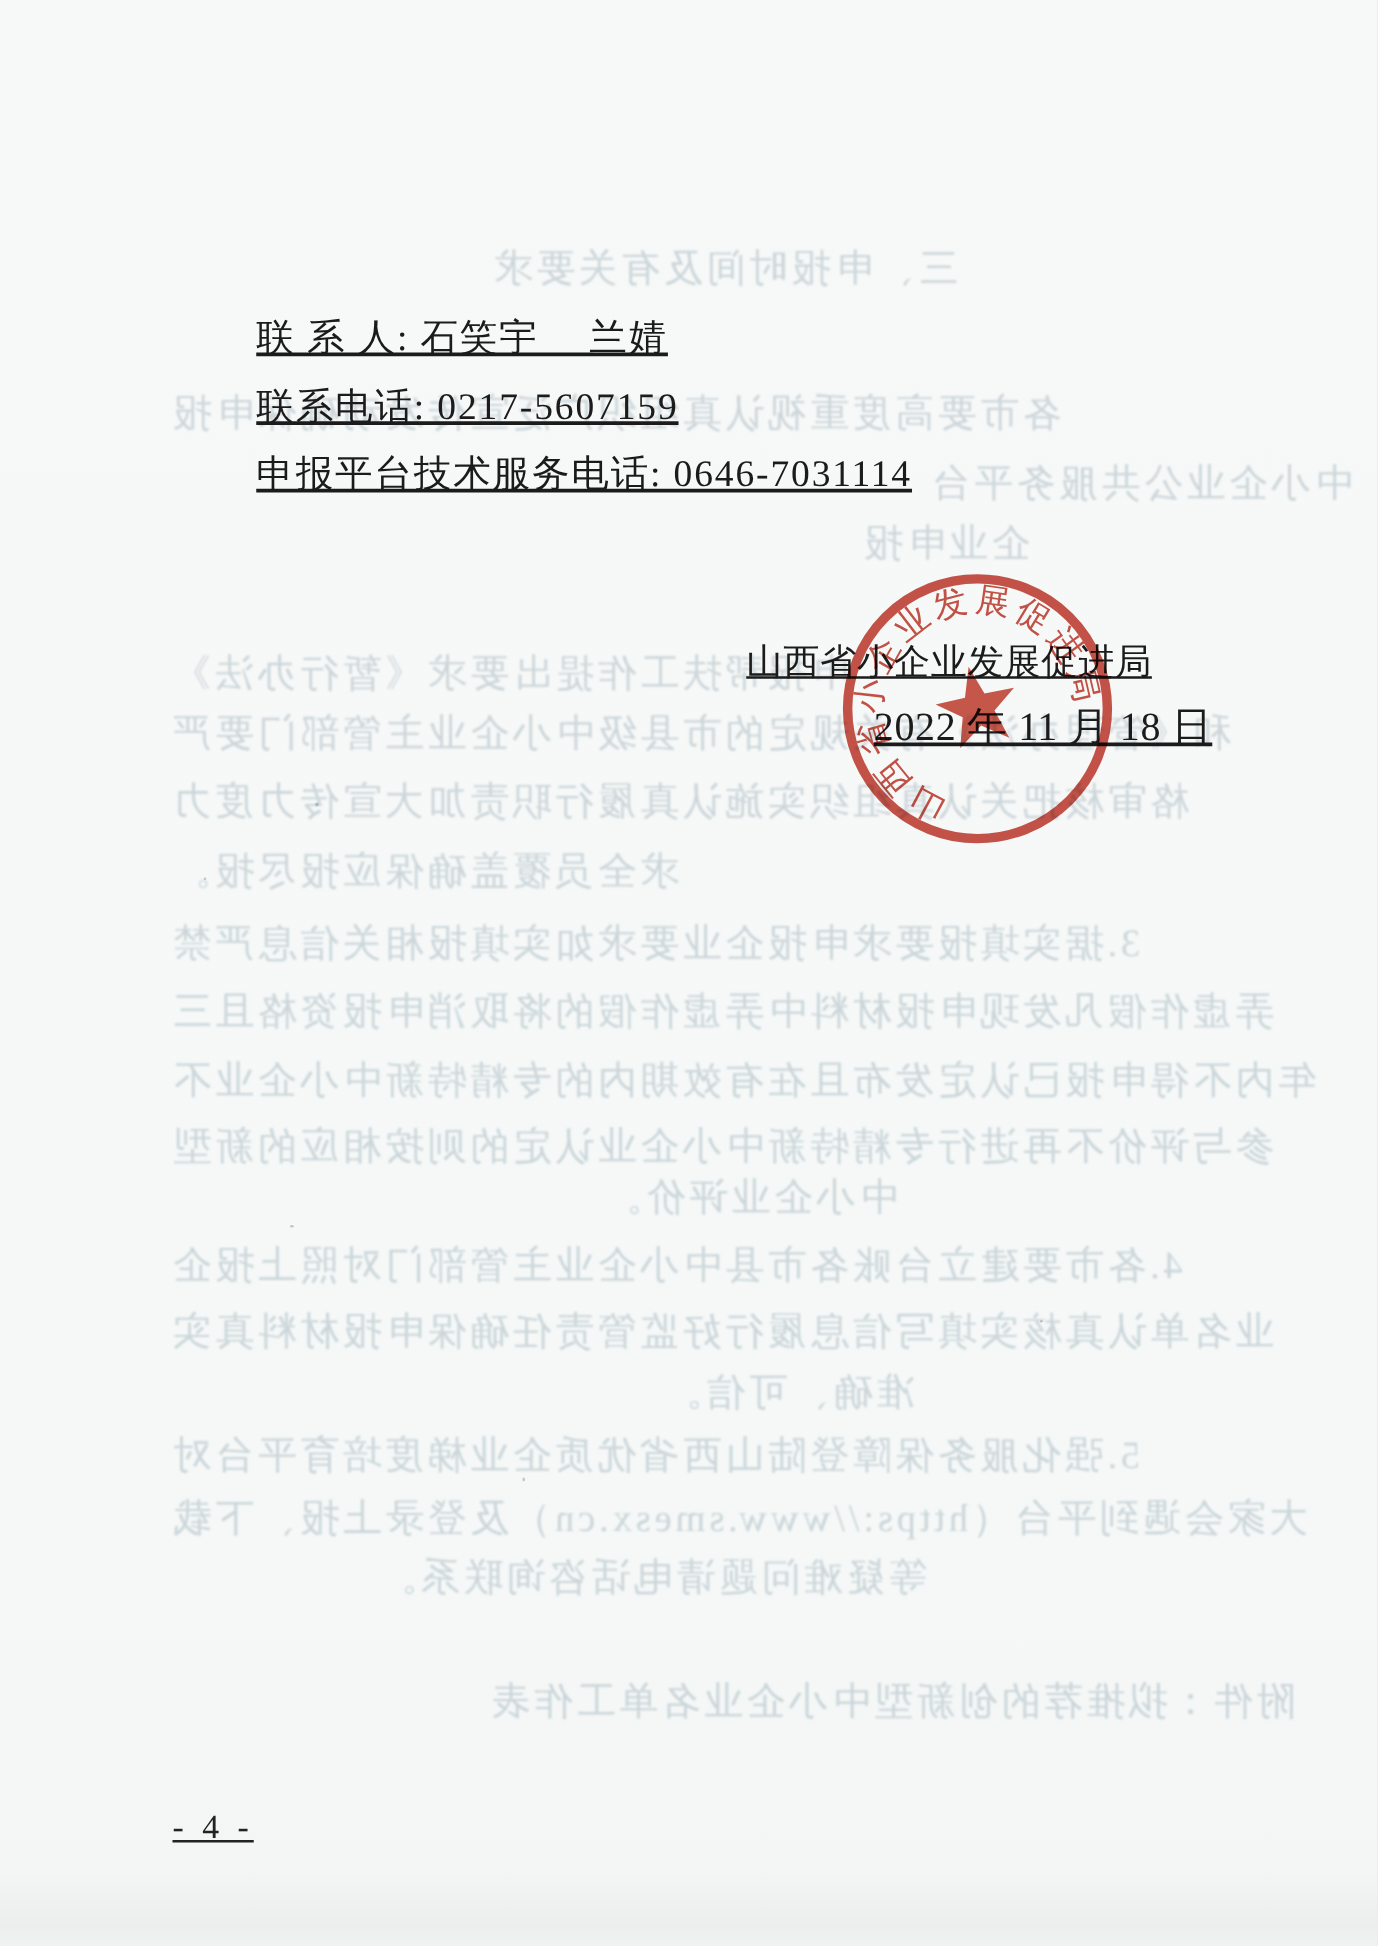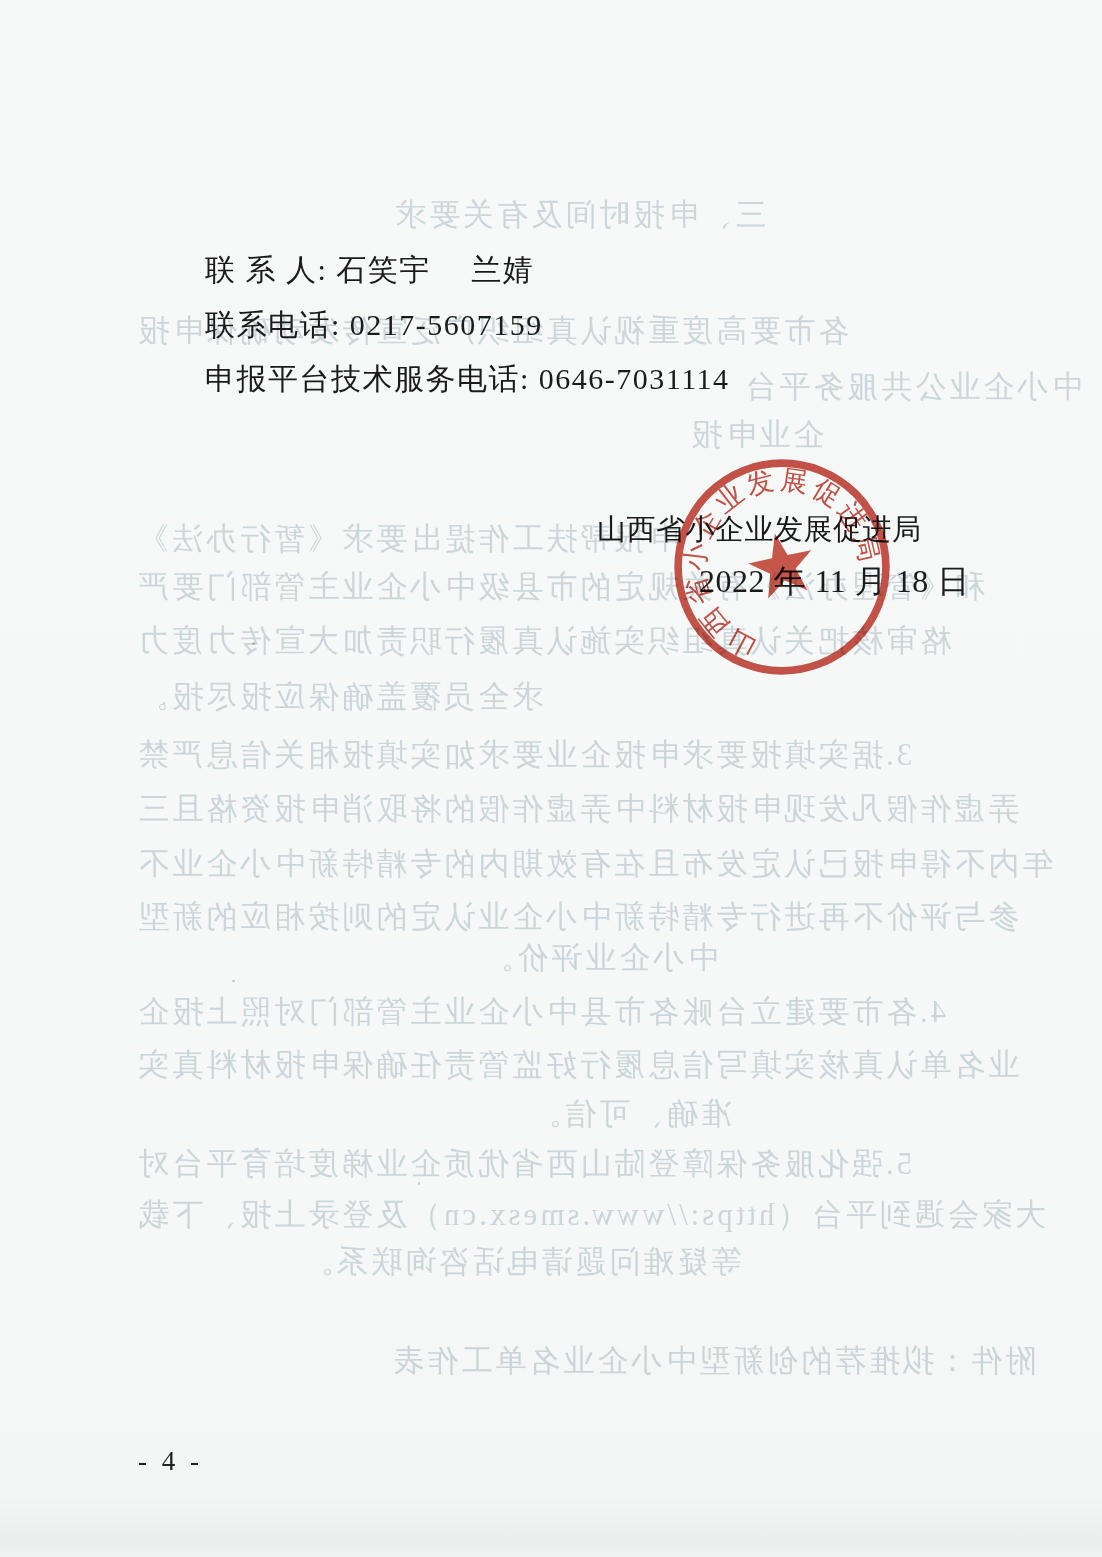--- a/index.html
+++ b/index.html
@@ -11,21 +11,21 @@
   
   .bleed-layer{position:absolute;inset:0;z-index:1;}
   .bleed-line{
     position:absolute;white-space:nowrap;
     transform:scaleX(-1);
     font-size:31px;letter-spacing:3px;
     color:rgba(122,148,162,0.34);
     filter:blur(0.7px);
   }
   
-  .ink{position:absolute;z-index:2;color:#1b1b1b;white-space:nowrap;}
+  .ink{position:absolute;z-index:2;color:#1b1b1b;white-space:nowrap;text-decoration:underline;}
   .contact-line{font-size:30px;letter-spacing:1.5px;}
   .sig-org{font-size:29px;letter-spacing:0.5px;}
   .sig-date{font-size:32px;letter-spacing:0.5px;margin-left:47px;}
   .page-number{font-size:27px;letter-spacing:4px;color:#222;}
   
   .seal{
     position:absolute;left:666px;top:451px;width:232px;height:232px;
     z-index:3;mix-blend-mode:multiply;opacity:0.92;
   }
   

